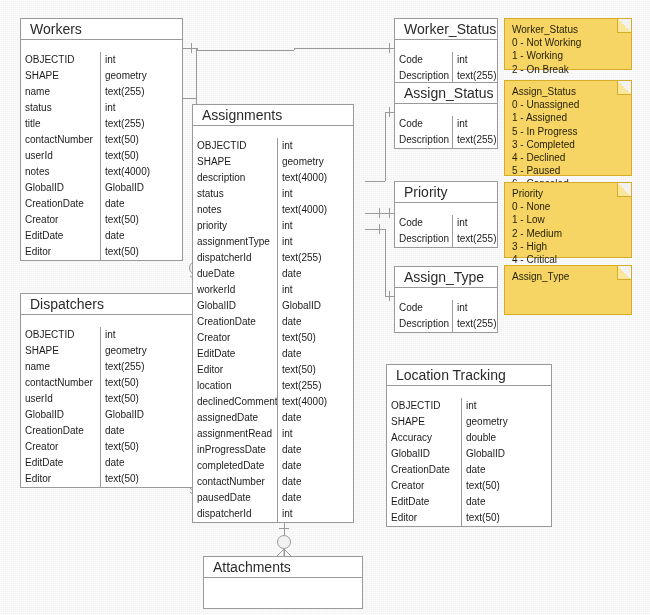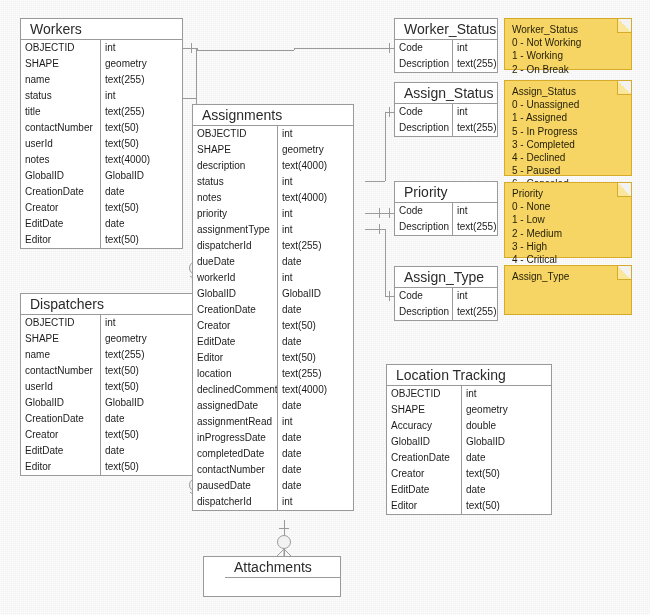--- a/index.html
+++ b/index.html
@@ -32,21 +32,21 @@
     height:21px;
     line-height:21px;
     border-bottom:1px solid #9a9a9a;
     padding-left:9px;
     font-size:14px;
     color:#2a2a2a;
     box-sizing:border-box;
     white-space:nowrap;
     overflow:hidden;
   }
-  .tbl .rows{display:block;}
+  .tbl .rows{display:block;margin-top:12px;}
   .row{
     display:flex;
     height:16px;
     line-height:16px;
     box-sizing:border-box;
   }
   .row .fname{
     padding-left:4px;
     box-sizing:border-box;
     border-right:1px solid #9a9a9a;
@@ -454,21 +454,21 @@
           <span class="fname">EditDate</span>
           <span class="ftype">date</span>
         </div>
         <div class="row">
           <span class="fname">Editor</span>
           <span class="ftype">text(50)</span>
         </div>
       </div>
   </div>
 
-  <div class="tbl" id="t-att" style="left:203px;top:556px;width:138px;padding-left:21px;">
+  <div class="tbl" id="t-att" style="left:203px;top:556px;width:160px;">
     <div class="thead">Attachments</div>
     <div class="rows">
         <div class="row empty">
           <span class="fname"></span>
         </div>
       </div>
   </div>
 
   <div class="note" style="left:504px;top:18px;width:128px;height:52px;">
     <span class="fold"></span>

